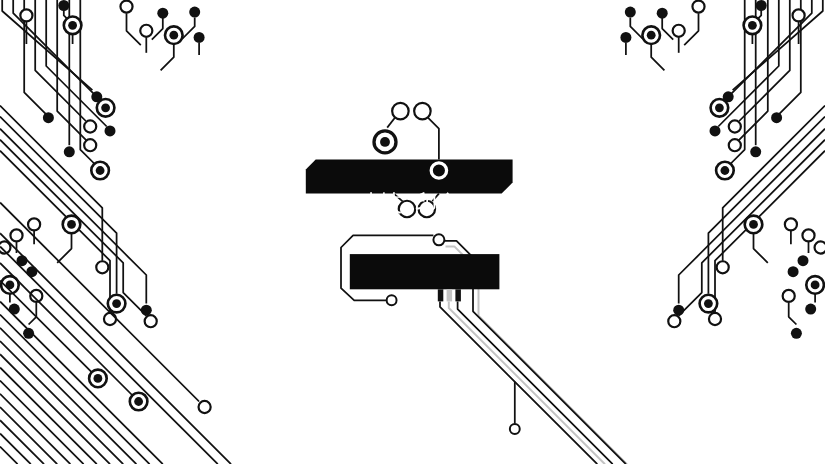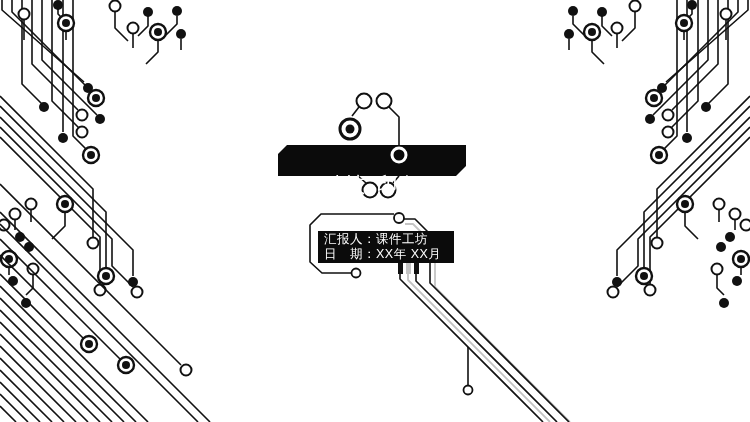--- a/index.html
+++ b/index.html
@@ -177,18 +177,14 @@
         <path class="ln" d="M468,347 V385"></path>
         <circle cx="468" cy="390" r="4.5" fill="#ffffff" stroke="#111111" stroke-width="1.8"></circle>
       </g>
     </g>
   </svg>
 
   <div class="title-banner">
     <span>科技·印象</span>
   </div>
 
-  <div class="info-panel">
-    <div>汇报人：课件工坊</div>
-    <div>日　期：XX年 XX月</div>
-  </div>
 
 </div>
 
 </body></html>

